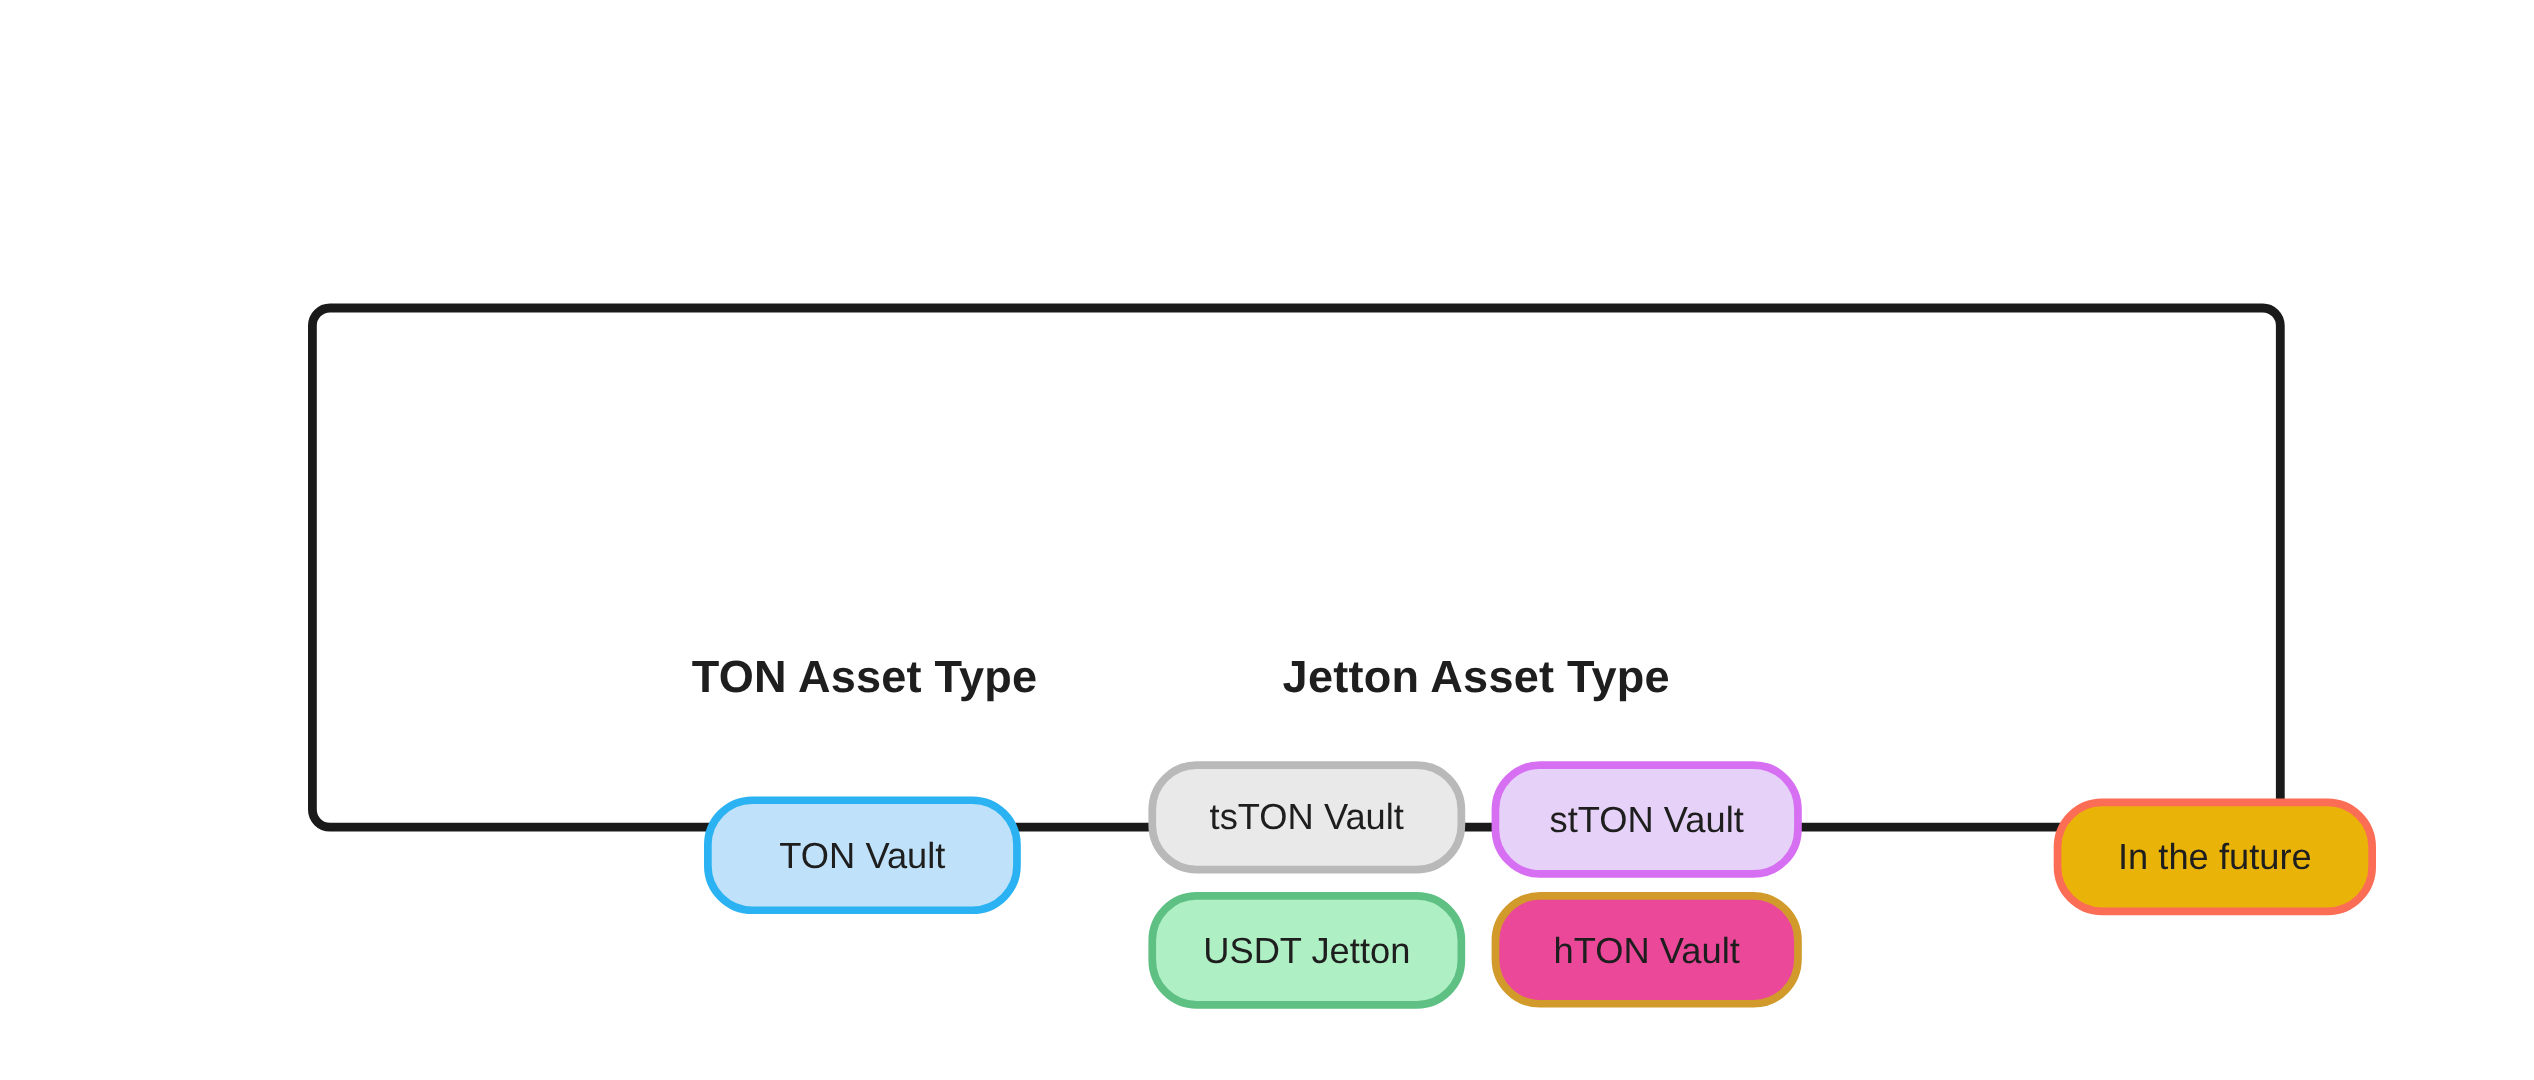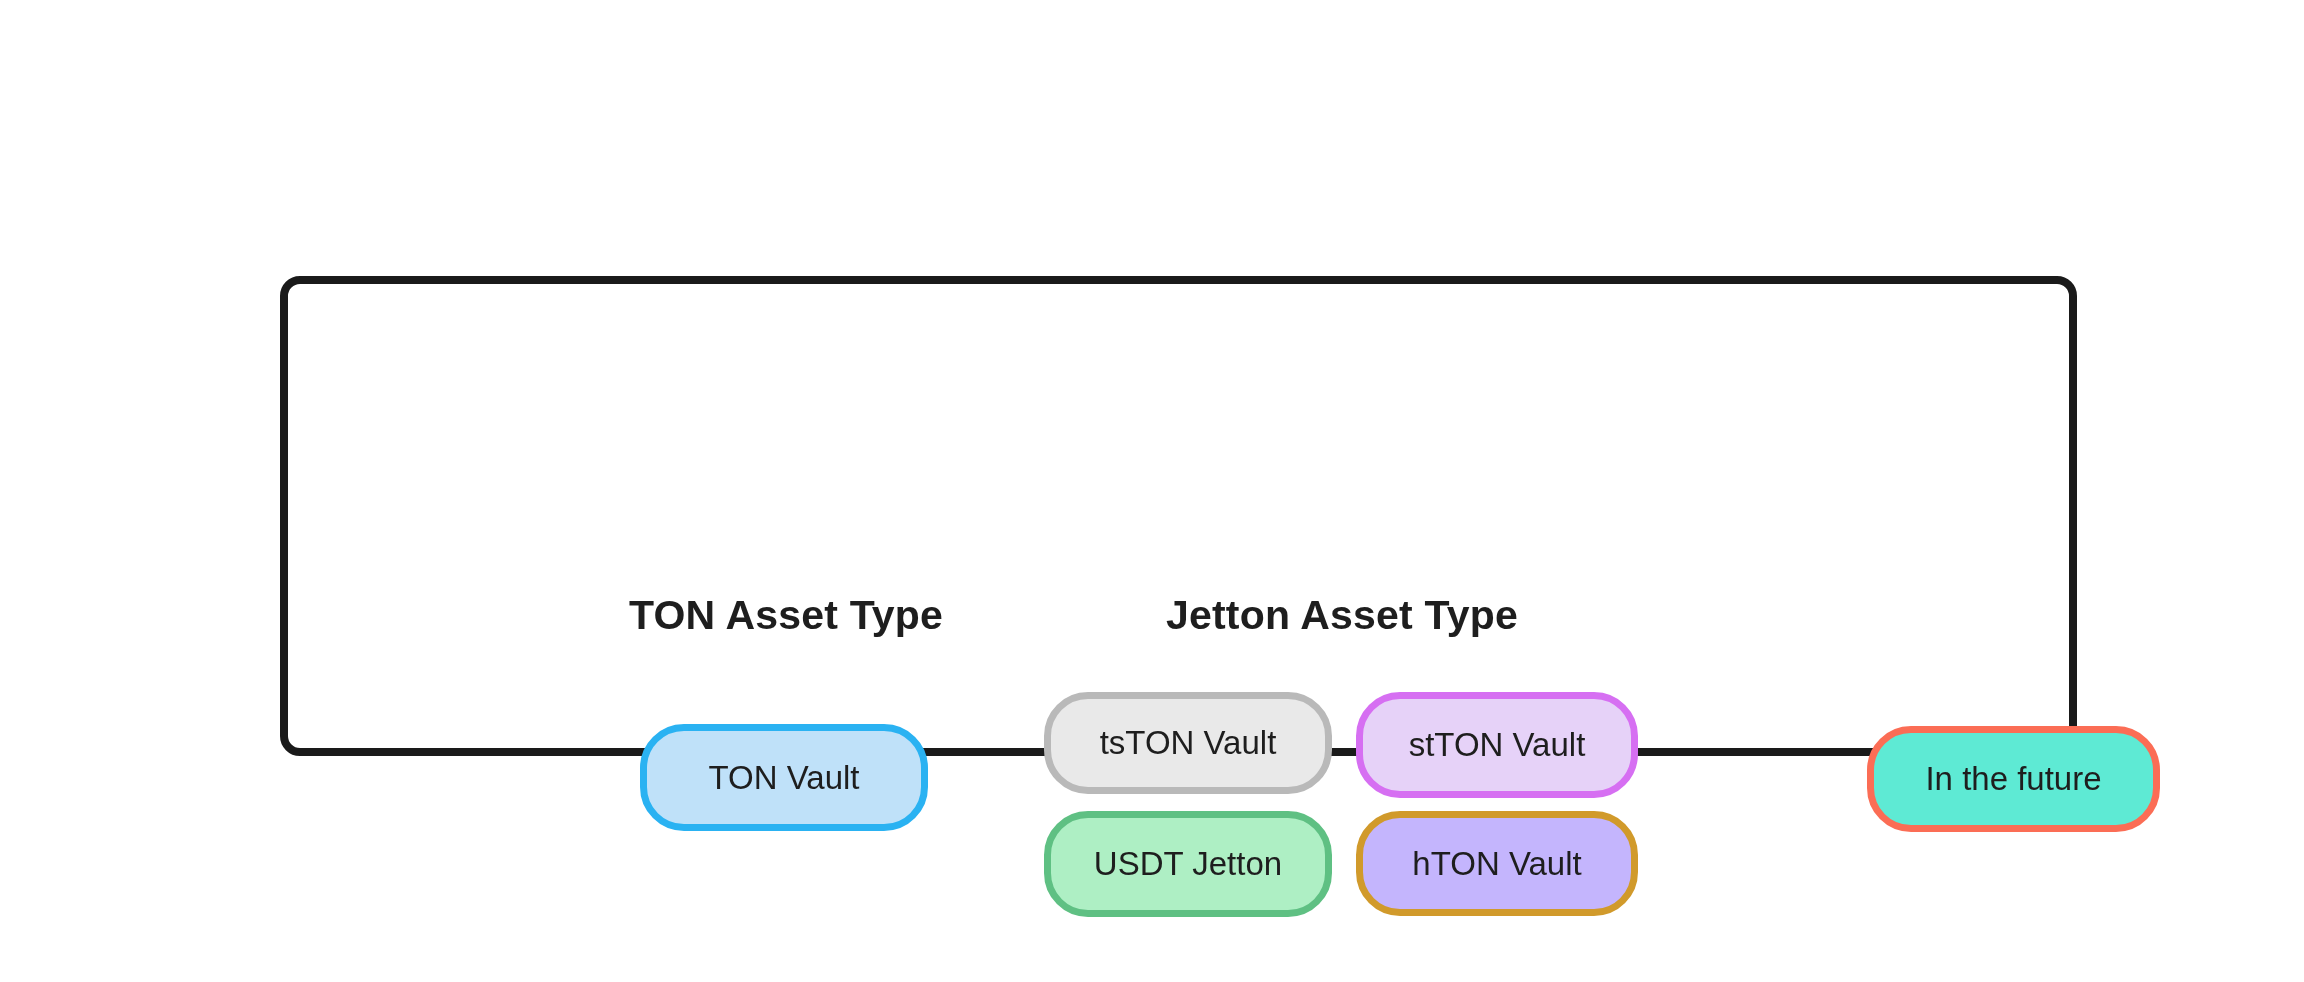--- a/index.html
+++ b/index.html
@@ -82,22 +82,22 @@
     </div>
 
     <div class="pill p-ston" style="background-color: rgb(230, 210, 248); border-color: rgb(214, 111, 242);">
       <span>stTON Vault</span>
     </div>
 
     <div class="pill p-usdt" style="background-color: rgb(174, 239, 196); border-color: rgb(95, 192, 131);">
       <span>USDT Jetton</span>
     </div>
 
-    <div class="pill p-hton" style="background-color: #c4b5fd; border-color: rgb(209, 154, 43);">
+    <div class="pill p-hton" style="background-color: #ec4899; border-color: rgb(209, 154, 43);">
       <span>hTON Vault</span>
     </div>
 
-    <div class="pill p-future" style="background-color: #5eead4; border-color: rgb(251, 109, 85); align-items: center;">
+    <div class="pill p-future" style="background-color: #eab308; border-color: rgb(251, 109, 85); align-items: center;">
       <span>In the future</span>
     </div>
 
   </div>
 </div>
 
 </body></html>

